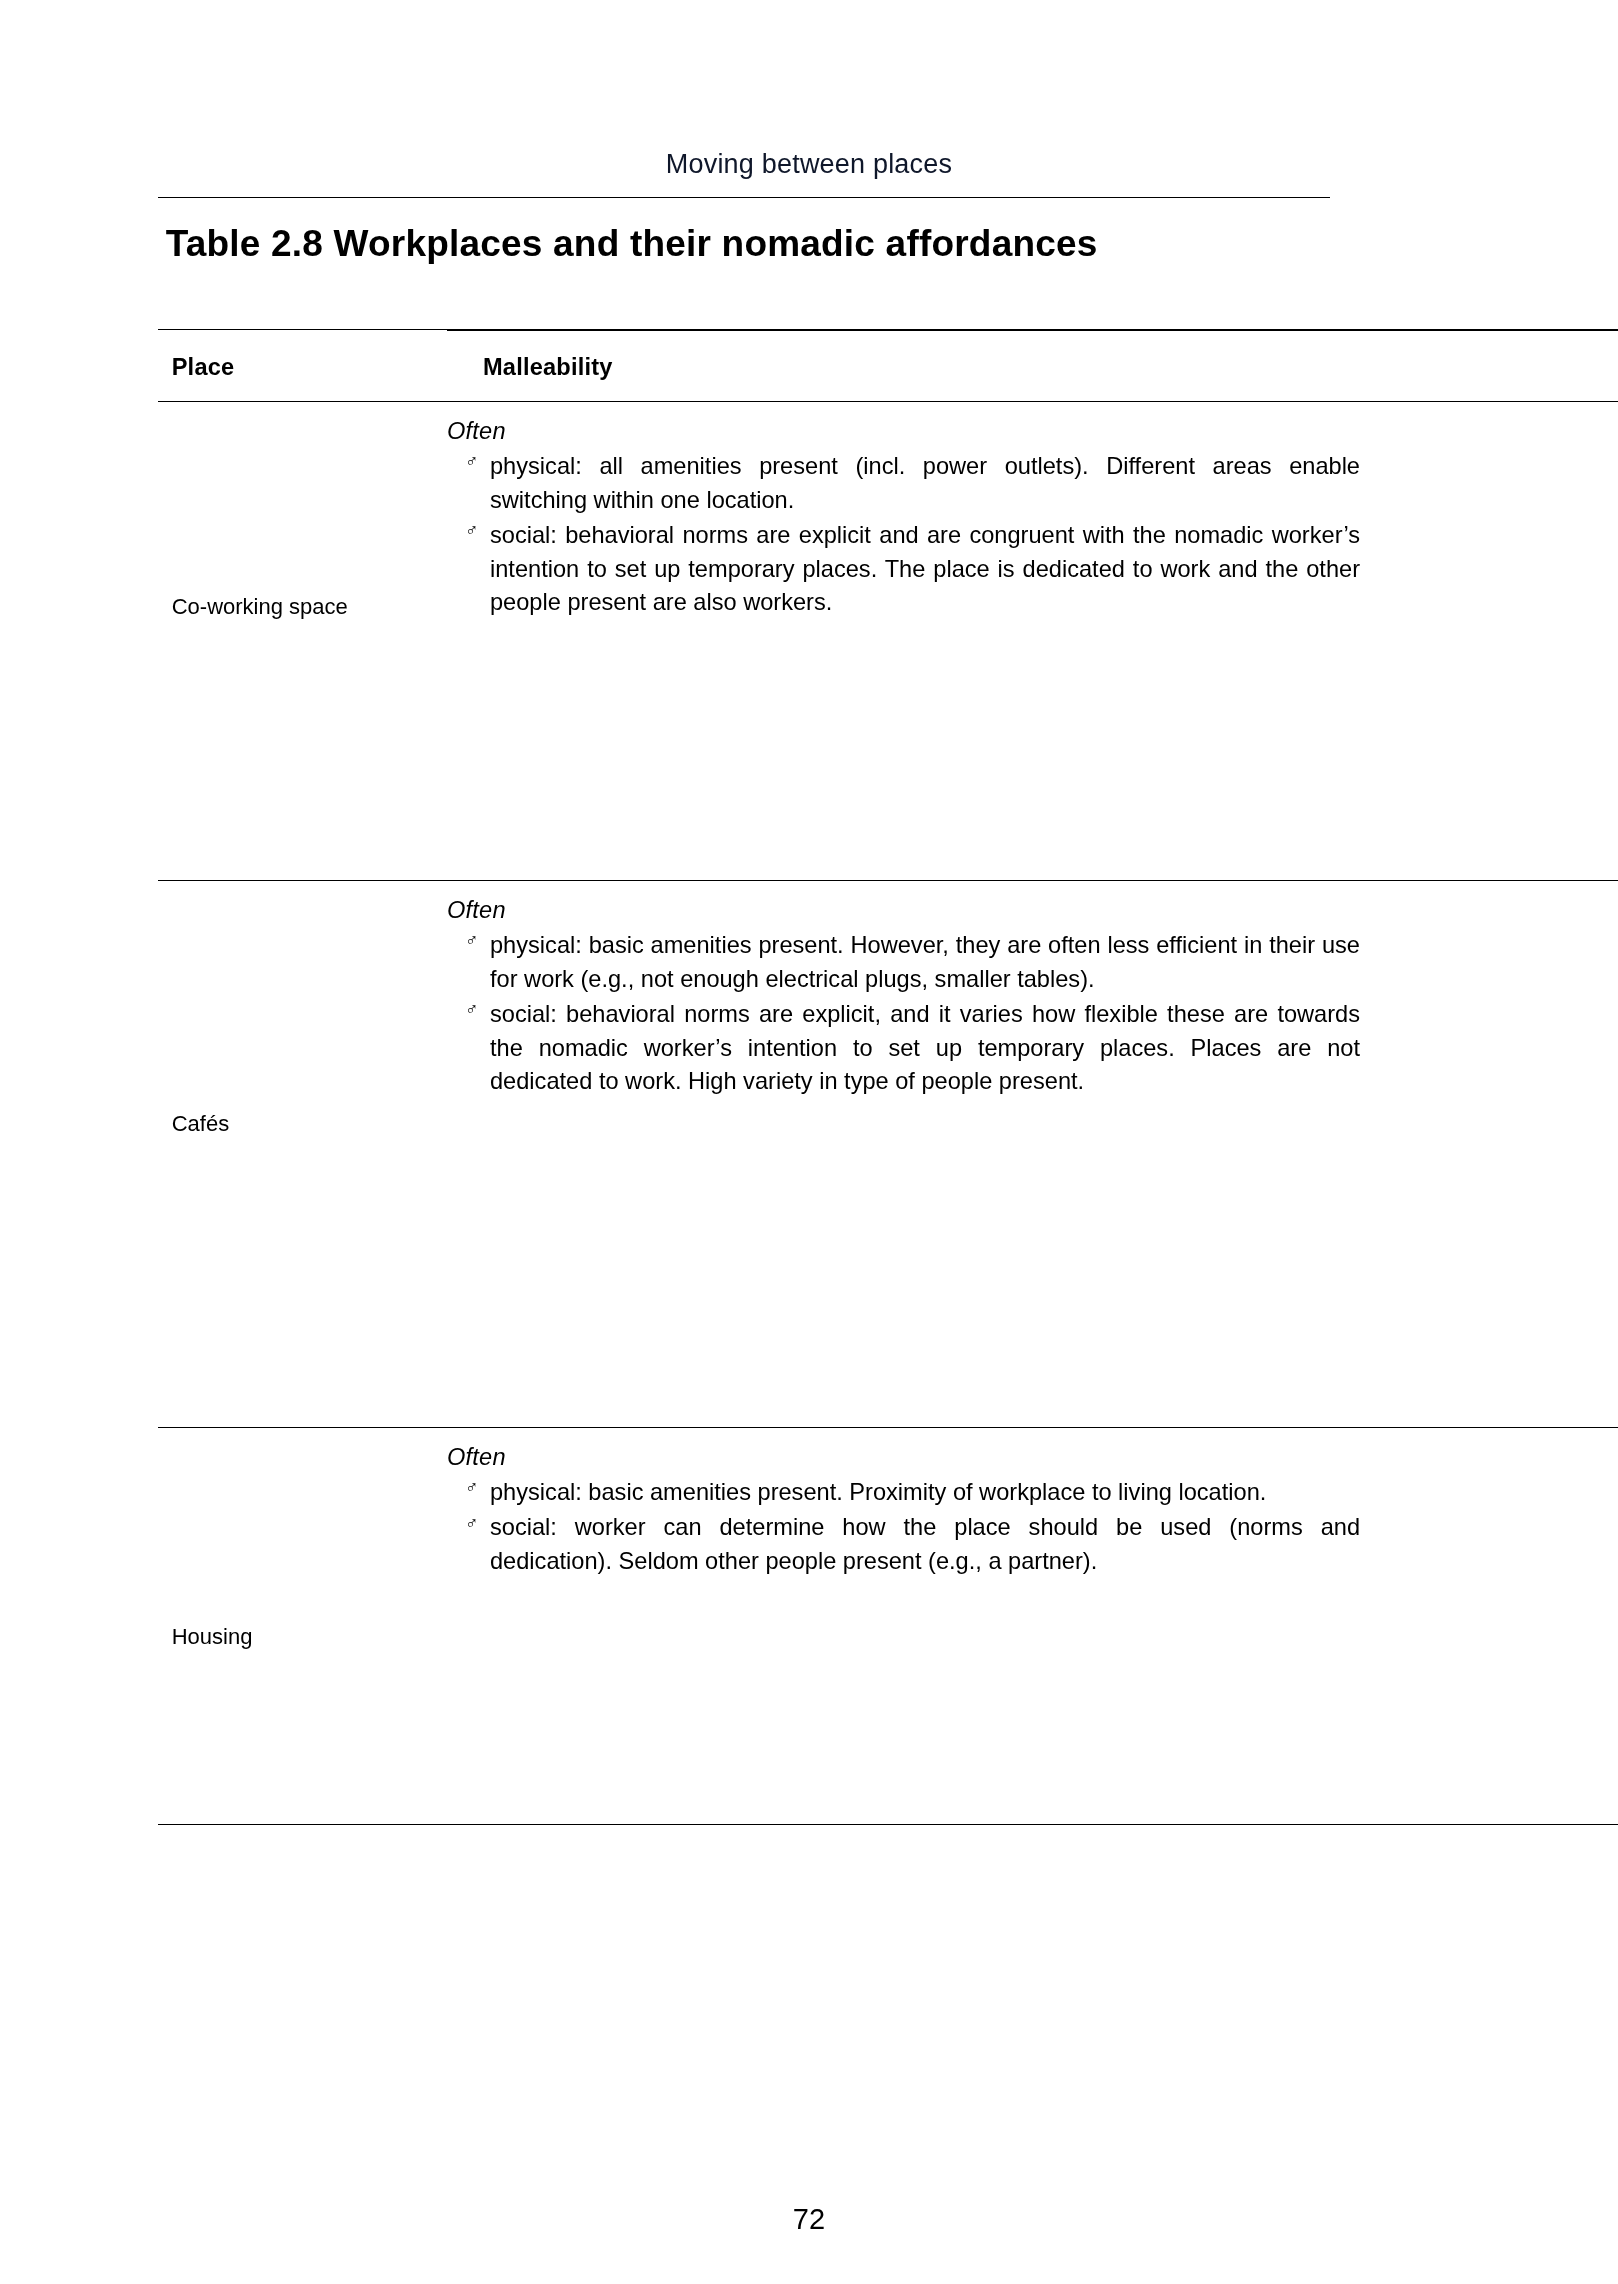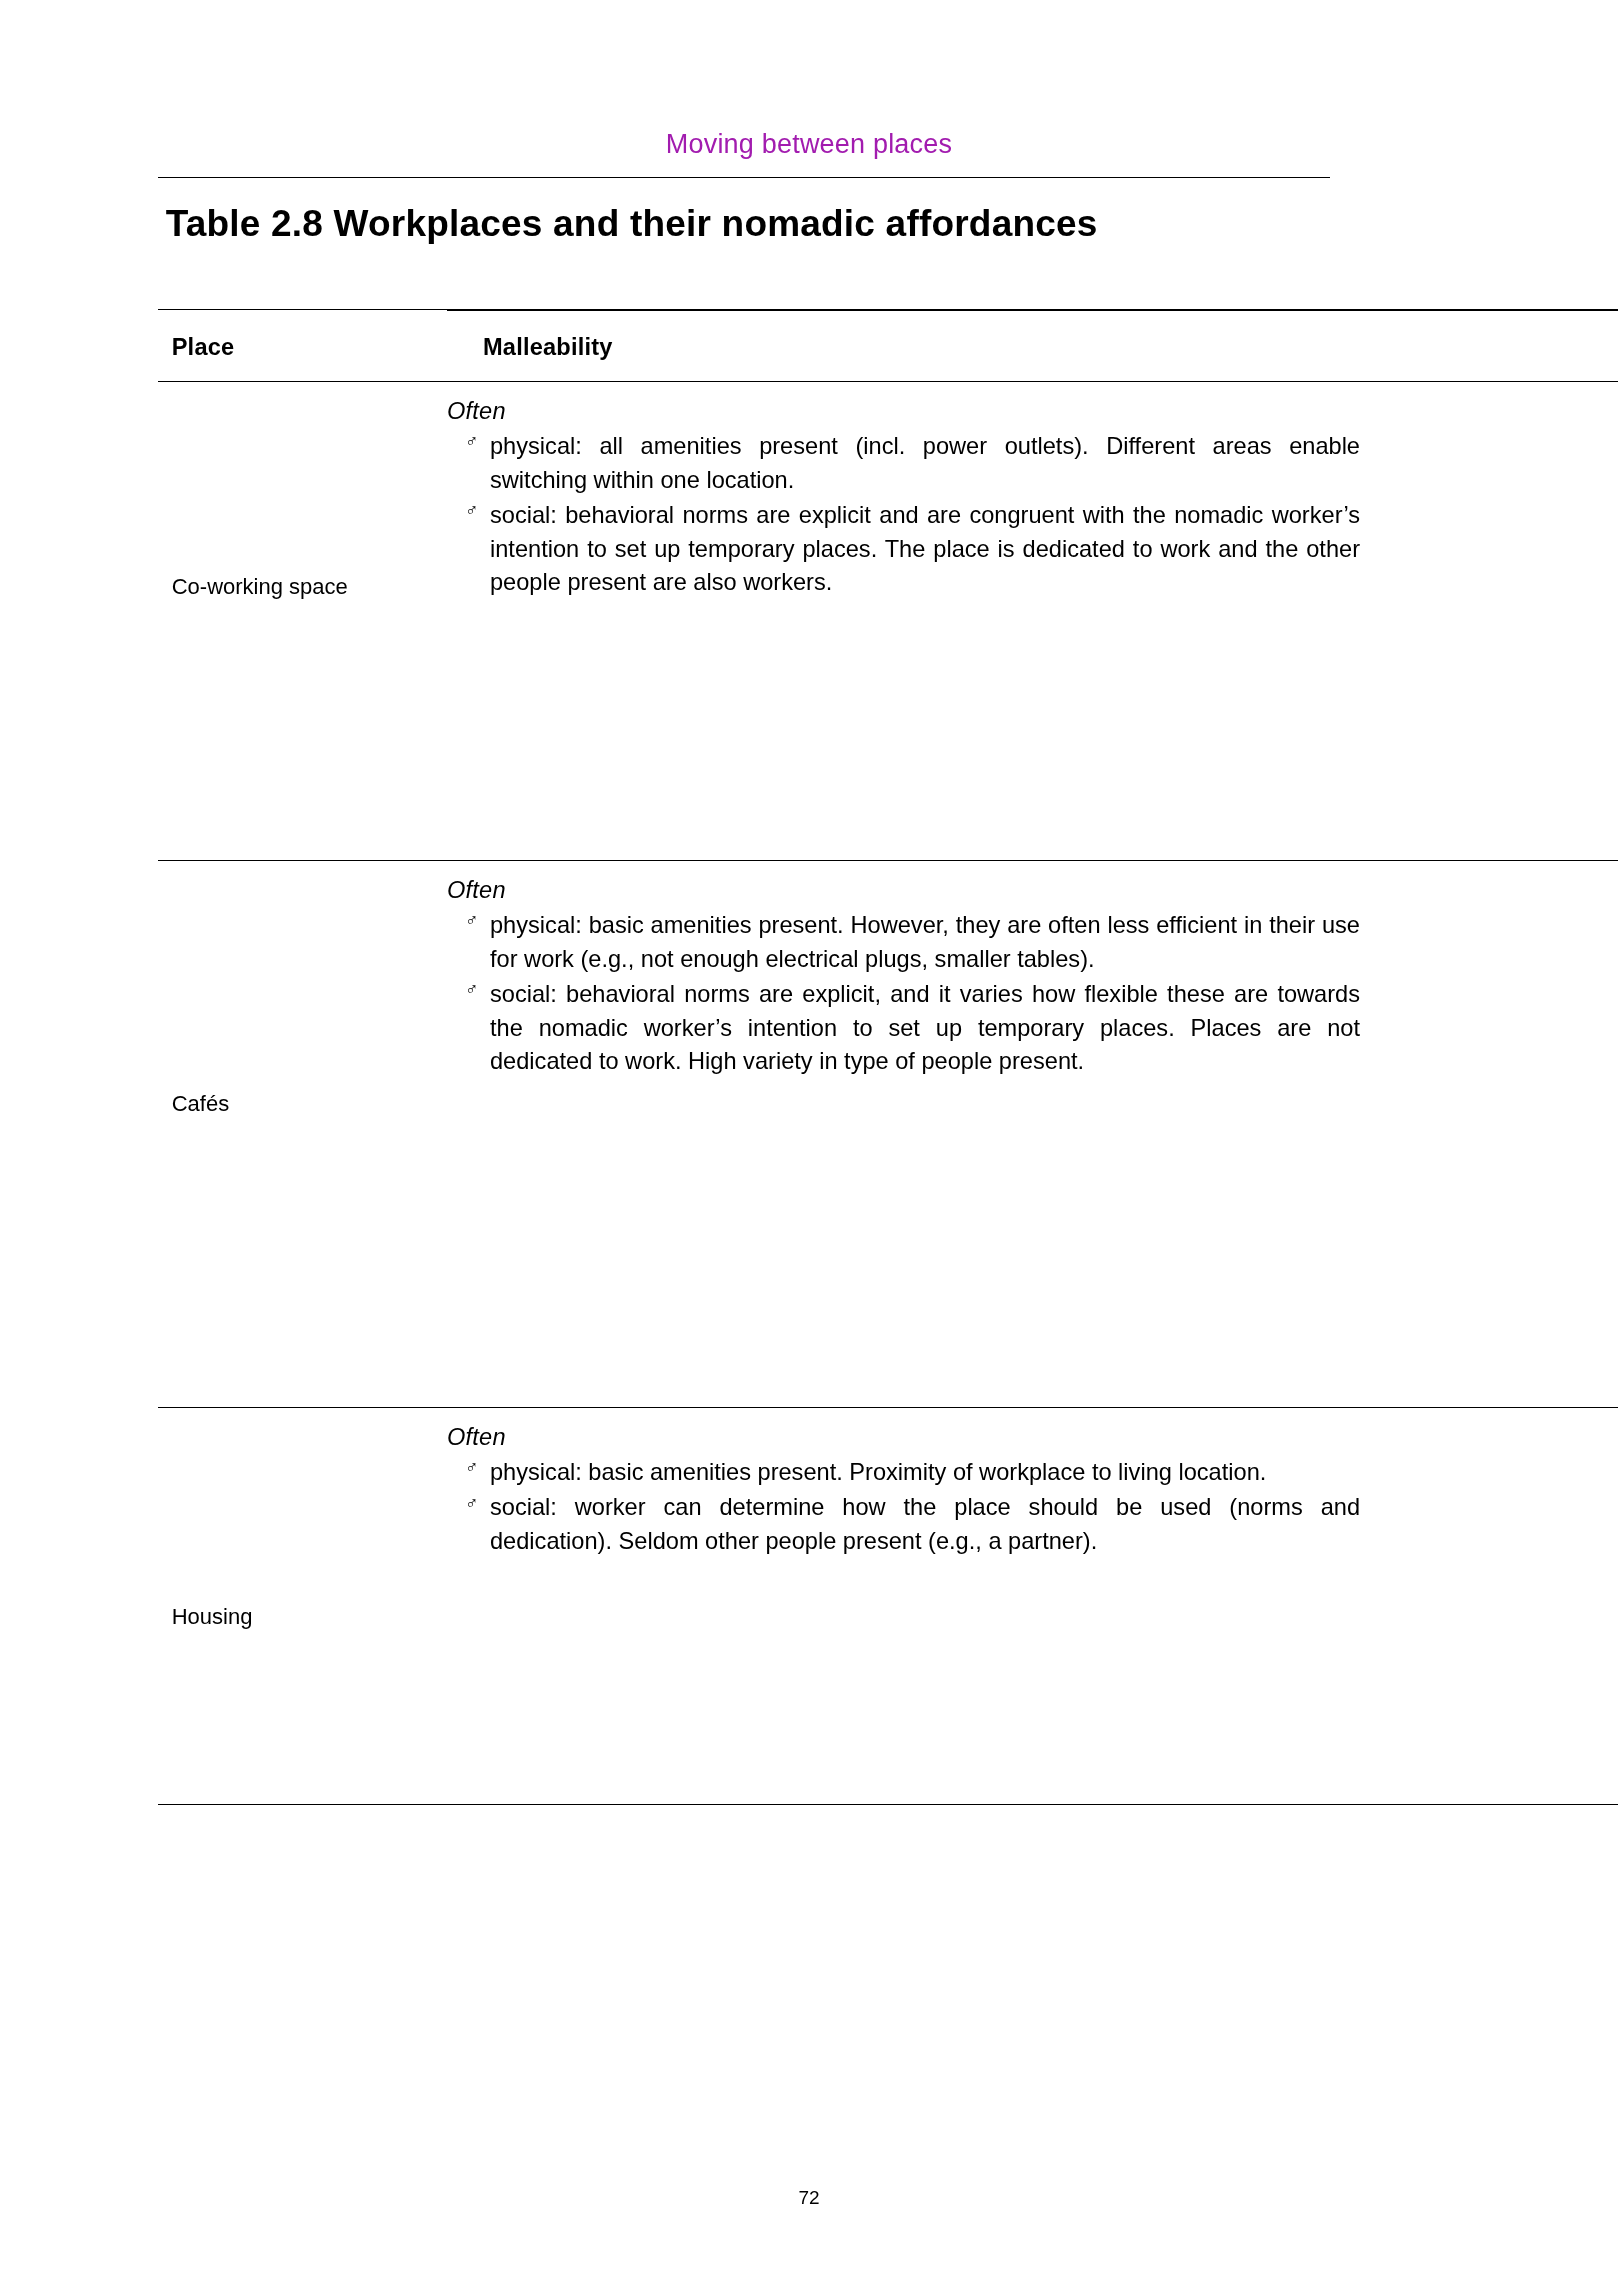--- a/index.html
+++ b/index.html
@@ -22,21 +22,22 @@
     box-sizing: border-box;
     padding: 0 152px;
   }
 
   
   .running-head {
     padding-top: 129px;
     text-align: center;
     font-size: 27px;
     letter-spacing: 0.2px;
-    color: #a21caf;
+    color: #0f172a;
+    margin-top: 20px;
   }
   .head-rule {
     margin-top: 16.7px;
     border-bottom: 1.9px solid #000;
     width: 1172px;
     margin-left: 6px;
   }
 
   
   .table-title {
@@ -127,25 +128,25 @@
   .row-coworking { height: 478px; }
   .row-coworking .col-place { padding-top: 190px; }
   .row-cafes { height: 546px; }
   .row-cafes .col-place { padding-top: 228px; }
   .row-housing { height: 396px; }
   .row-housing .col-place { padding-top: 194px; }
 
   
   .page-number {
     position: absolute;
-    bottom: 75px;
+    bottom: 68px;
     left: 0;
     width: 1618px;
     text-align: center;
-    font-size: 19px;
+    font-size: 29px;
   }
 </style>
 </head>
 <body>
 
 <div class="page">
 
   <div class="running-head">Moving between places</div>
   <div class="head-rule"></div>
 

